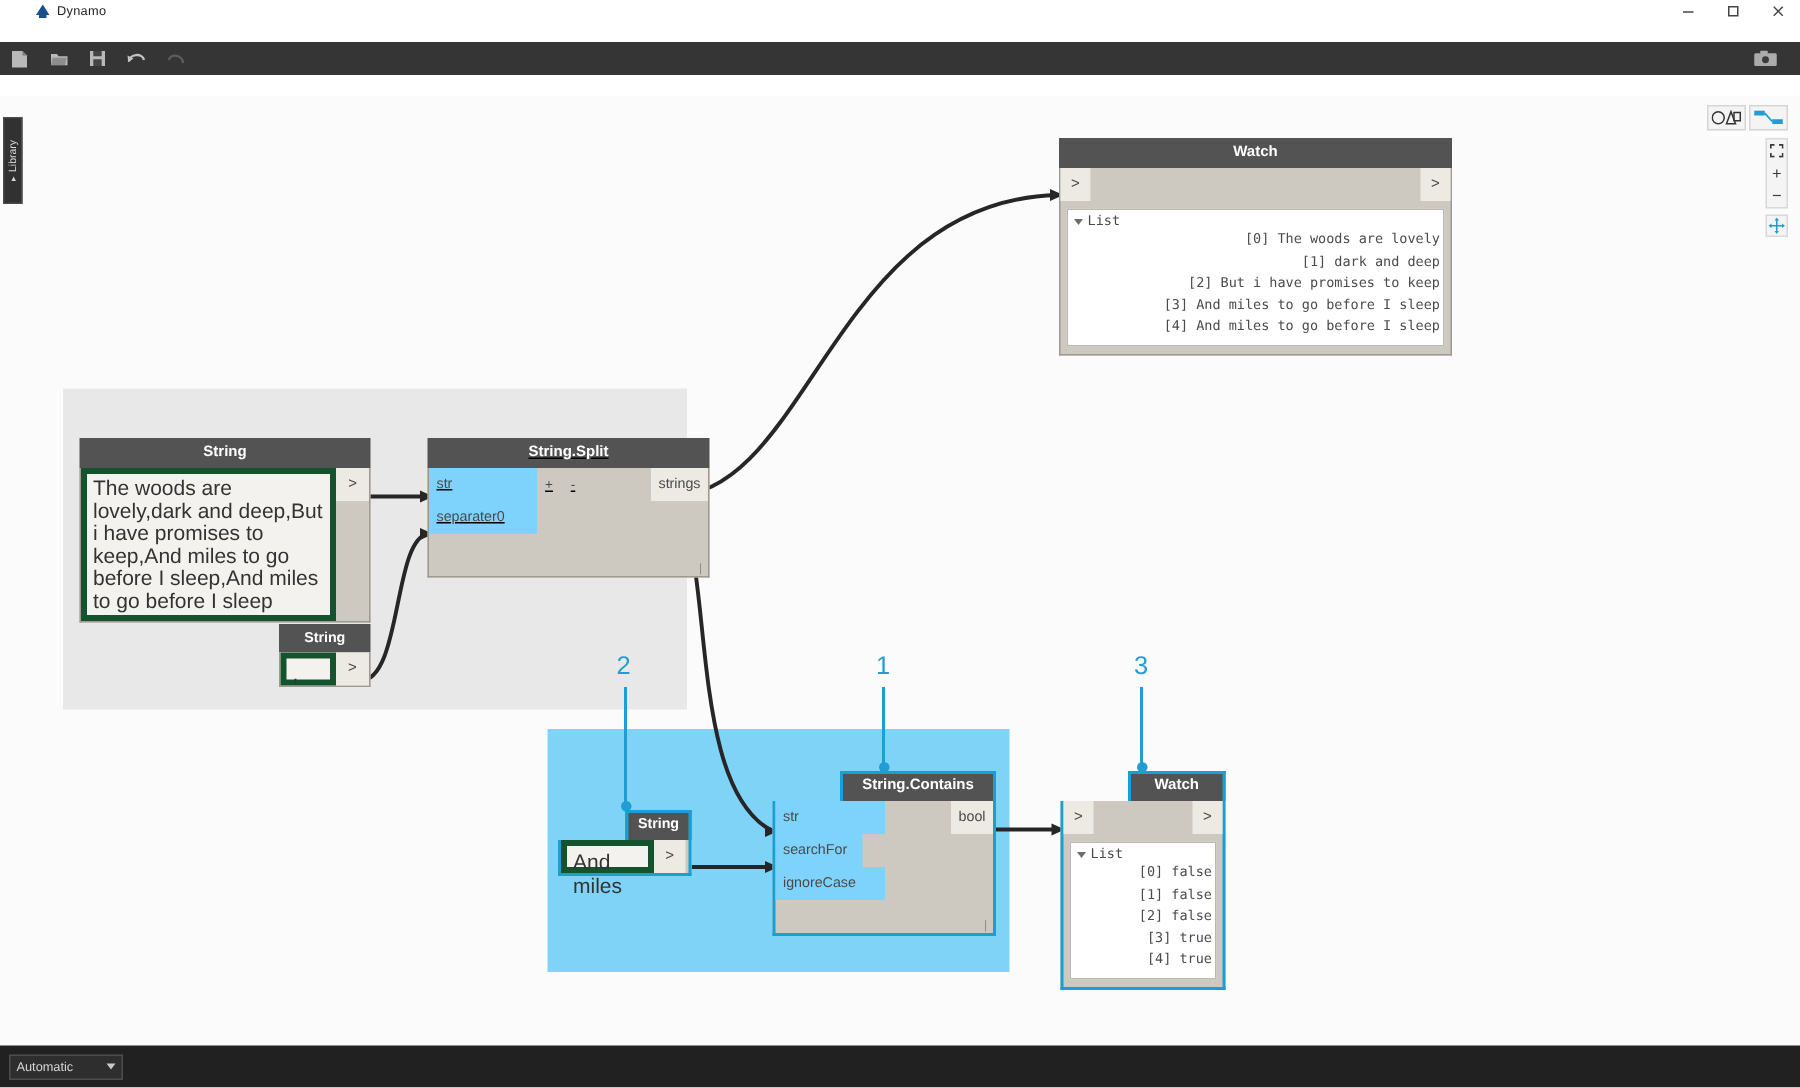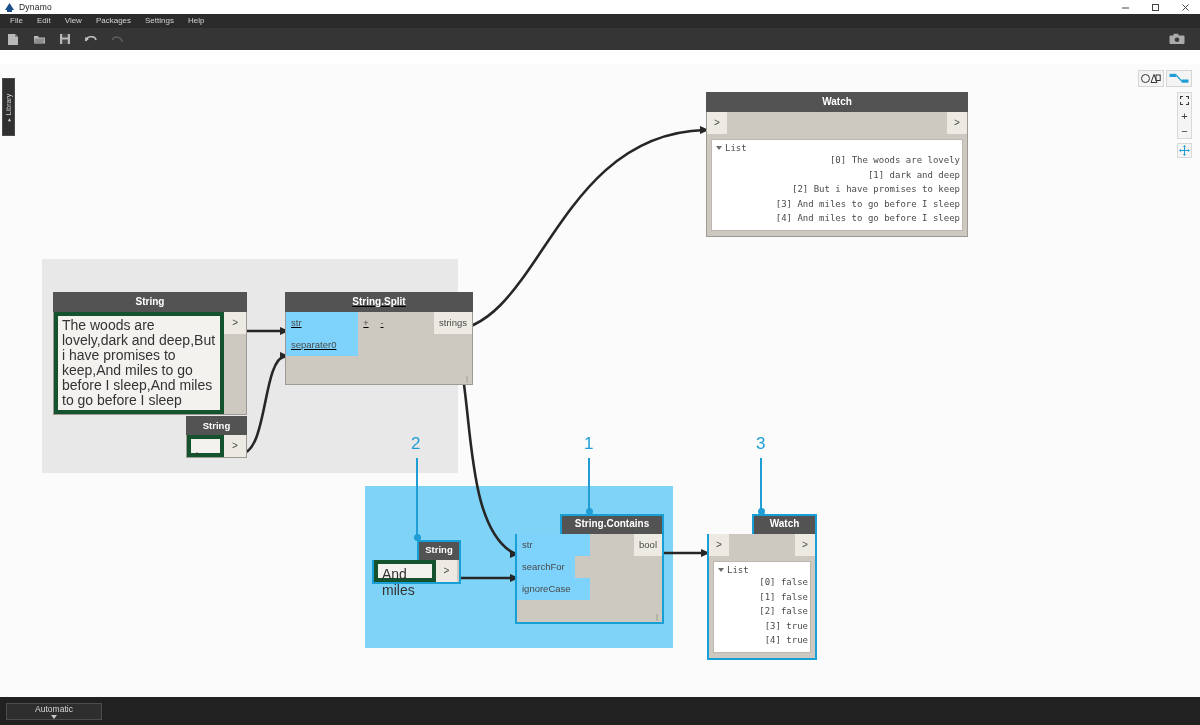--- a/index.html
+++ b/index.html
@@ -8,21 +8,21 @@
     width: 1200px; height: 725px;
     overflow: hidden;
     font-family: "Liberation Sans", sans-serif;
     background: #ffffff;
   }
   #app { position: relative; width: 1200px; height: 725px; }
 
   
   .titlebar {
     position: absolute; left: 0; top: 0; width: 1200px; height: 14px;
-    background: #ffffff; display: flex; align-items: center;
+    background: #ffffff; display: flex; align-items: center; padding-left: 19px;
   }
   .tb-logo {
     width: 9px; height: 9px; margin-left: 5px; margin-right: 5px;
     position: relative;
   }
   .tb-logo svg { display: block; }
   .tb-title {
     font-size: 8.5px; color: #222; letter-spacing: .2px;
   }
   .tb-wincontrols {
@@ -207,23 +207,23 @@
     position: absolute; width: 7px; height: 7px; border-radius: 50%;
     background: #1f9dd4;
   }
 
   
   .statusbar {
     position: absolute; left: 0; top: 697px; width: 1200px; height: 28px;
     background: #212121; display: flex; align-items: center;
   }
   .run-select {
-    margin-left: 6px; width: 96px; height: 17px; background: #2e2e2e;
+    margin-left: 6px; width: 76px; height: 17px; background: #2e2e2e;
     border: 1px solid #4c4c4c; display: flex; align-items: center;
-    justify-content: space-between; padding: 0 4px; flex-direction: column;
+    justify-content: space-between; padding: 0 4px;
   }
   .run-select .rs-label { font-size: 8.5px; color: #d7d7d7; }
   .rs-caret {
     width: 0; height: 0; border-left: 3.5px solid transparent;
     border-right: 3.5px solid transparent; border-top: 4px solid #c8c8c8;
   }
 </style>
 </head>
 <body>
 
@@ -250,28 +250,20 @@
       </div>
       <div class="tb-btn">
         <svg width="9" height="9" viewBox="0 0 9 9">
             <line x1="1.5" y1="1.5" x2="7.5" y2="7.5" stroke="#444" stroke-width="1"></line>
             <line x1="7.5" y1="1.5" x2="1.5" y2="7.5" stroke="#444" stroke-width="1"></line>
           </svg>
       </div>
     </div>
   </div>
 
-  <div class="menubar">
-    <div class="menu-item">File</div>
-    <div class="menu-item">Edit</div>
-    <div class="menu-item">View</div>
-    <div class="menu-item">Packages</div>
-    <div class="menu-item">Settings</div>
-    <div class="menu-item">Help</div>
-  </div>
 
   <div class="toolbar">
     <div class="tool-btn">
       <svg width="12" height="13" viewBox="0 0 12 13">
         <path d="M1,1 L8,1 L11,4 L11,12 L1,12 Z" fill="#b9b9b9"></path>
         <path d="M8,1 L8,4 L11,4 Z" fill="#7d7d7d"></path>
       </svg>
     </div>
     <div class="tool-btn">
       <svg width="13" height="12" viewBox="0 0 13 12">

